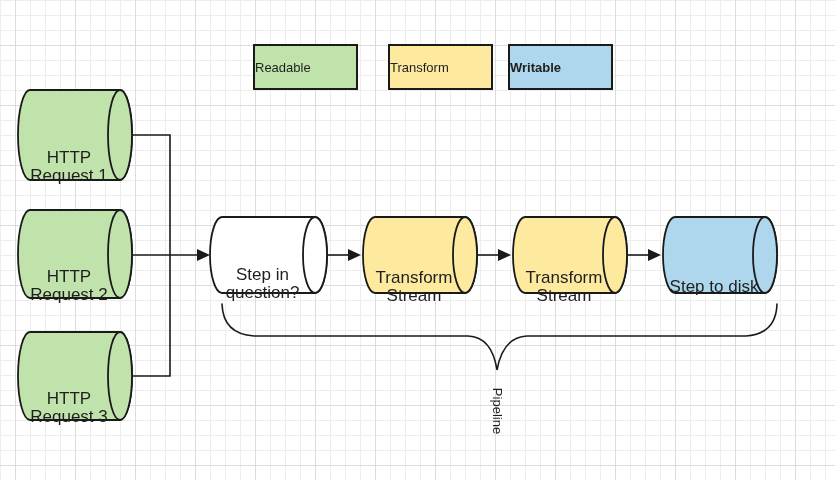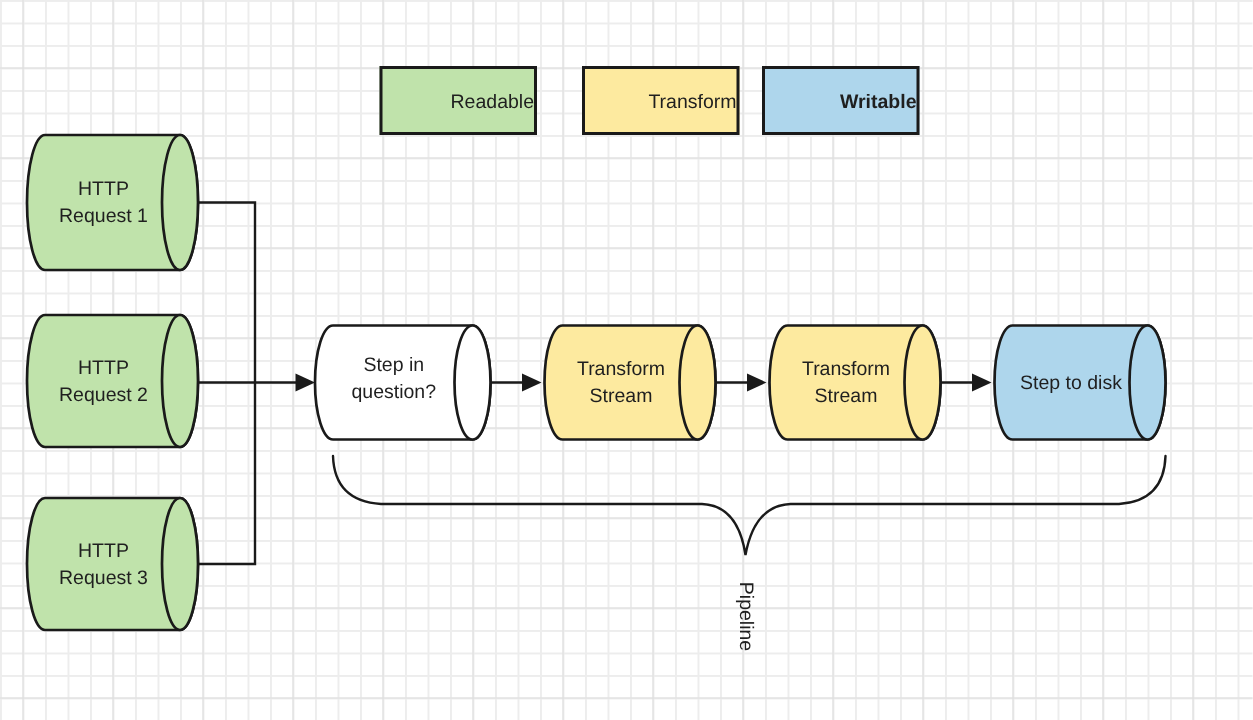--- a/index.html
+++ b/index.html
@@ -15,27 +15,27 @@
       linear-gradient(to bottom, #dcdcdc 1px, transparent 1px),
       linear-gradient(to right, #ededed 1px, transparent 1px),
       linear-gradient(to bottom, #ededed 1px, transparent 1px);
     background-size: 60px 60px, 60px 60px, 15px 15px, 15px 15px;
     background-position: 15px 0px, 0px 45px, 0px 0px, 0px 0px;
   }
   svg.shapes { position: absolute; left: 0; top: 0; }
   .node-label {
     position: absolute; display: flex; align-items: center; justify-content: center;
     text-align: center; white-space: pre-line;
-    font-size: 13px; line-height: 18px; color: #1f1f1f; pointer-events: none;
+    font-size: 17px; line-height: 18px; color: #1f1f1f; pointer-events: none; margin-top: 32px;
   }
   .legend-box {
     position: absolute; top: 44px; width: 105px; height: 46px;
     border: 2px solid #1a1a1a; box-sizing: border-box;
-    display: flex; align-items: center; justify-content: flex-end;
-    font-size: 13px; color: #1f1f1f; padding-left: 31px;
+    display: flex; align-items: center; justify-content: flex-start;
+    font-size: 13px; color: #1f1f1f;
   }
   .legend-readable  { left: 253px; }
   .legend-transform { left: 388px; }
   .legend-writable  { left: 508px; font-weight: bold; }
   .pipeline-label {
     position: absolute; left: 468px; top: 403px; width: 60px; height: 16px;
     display: flex; align-items: center; justify-content: center;
     transform: rotate(90deg);
     font-size: 13px; color: #1f1f1f;
   }

